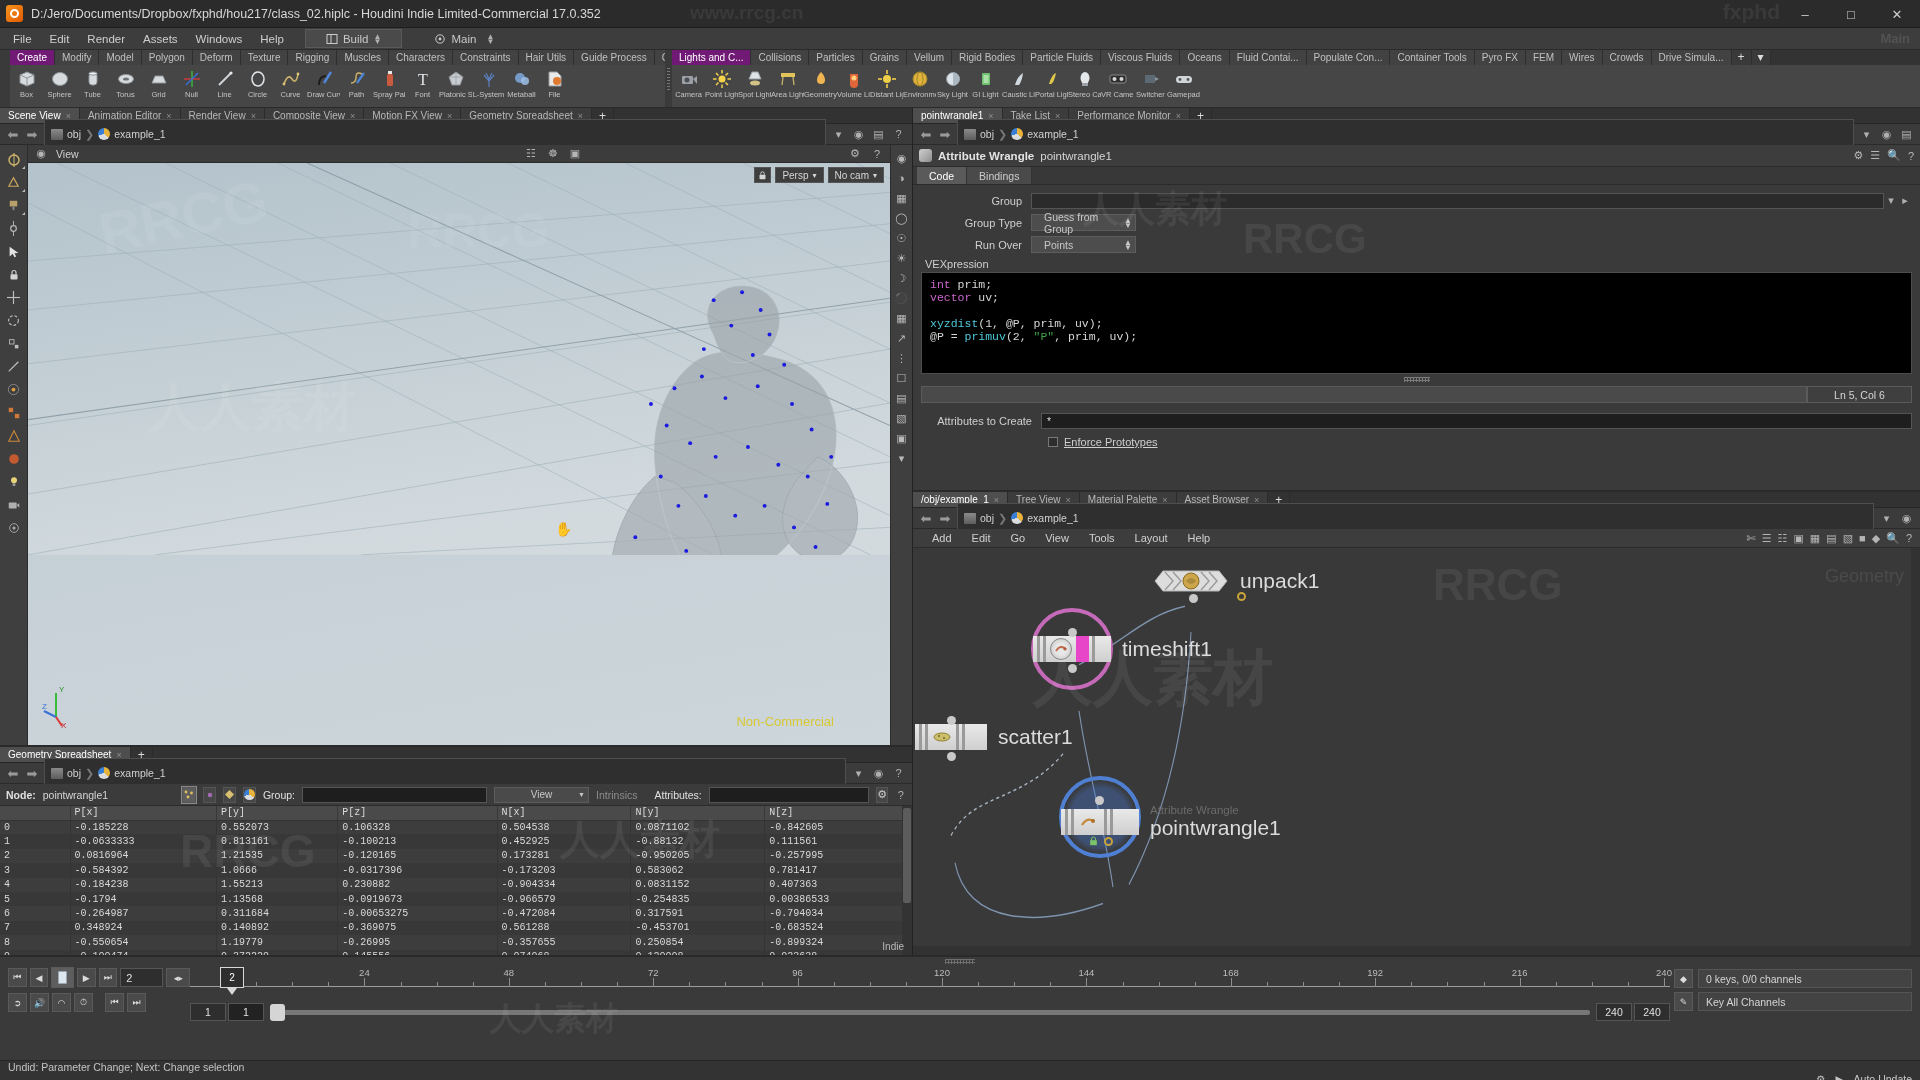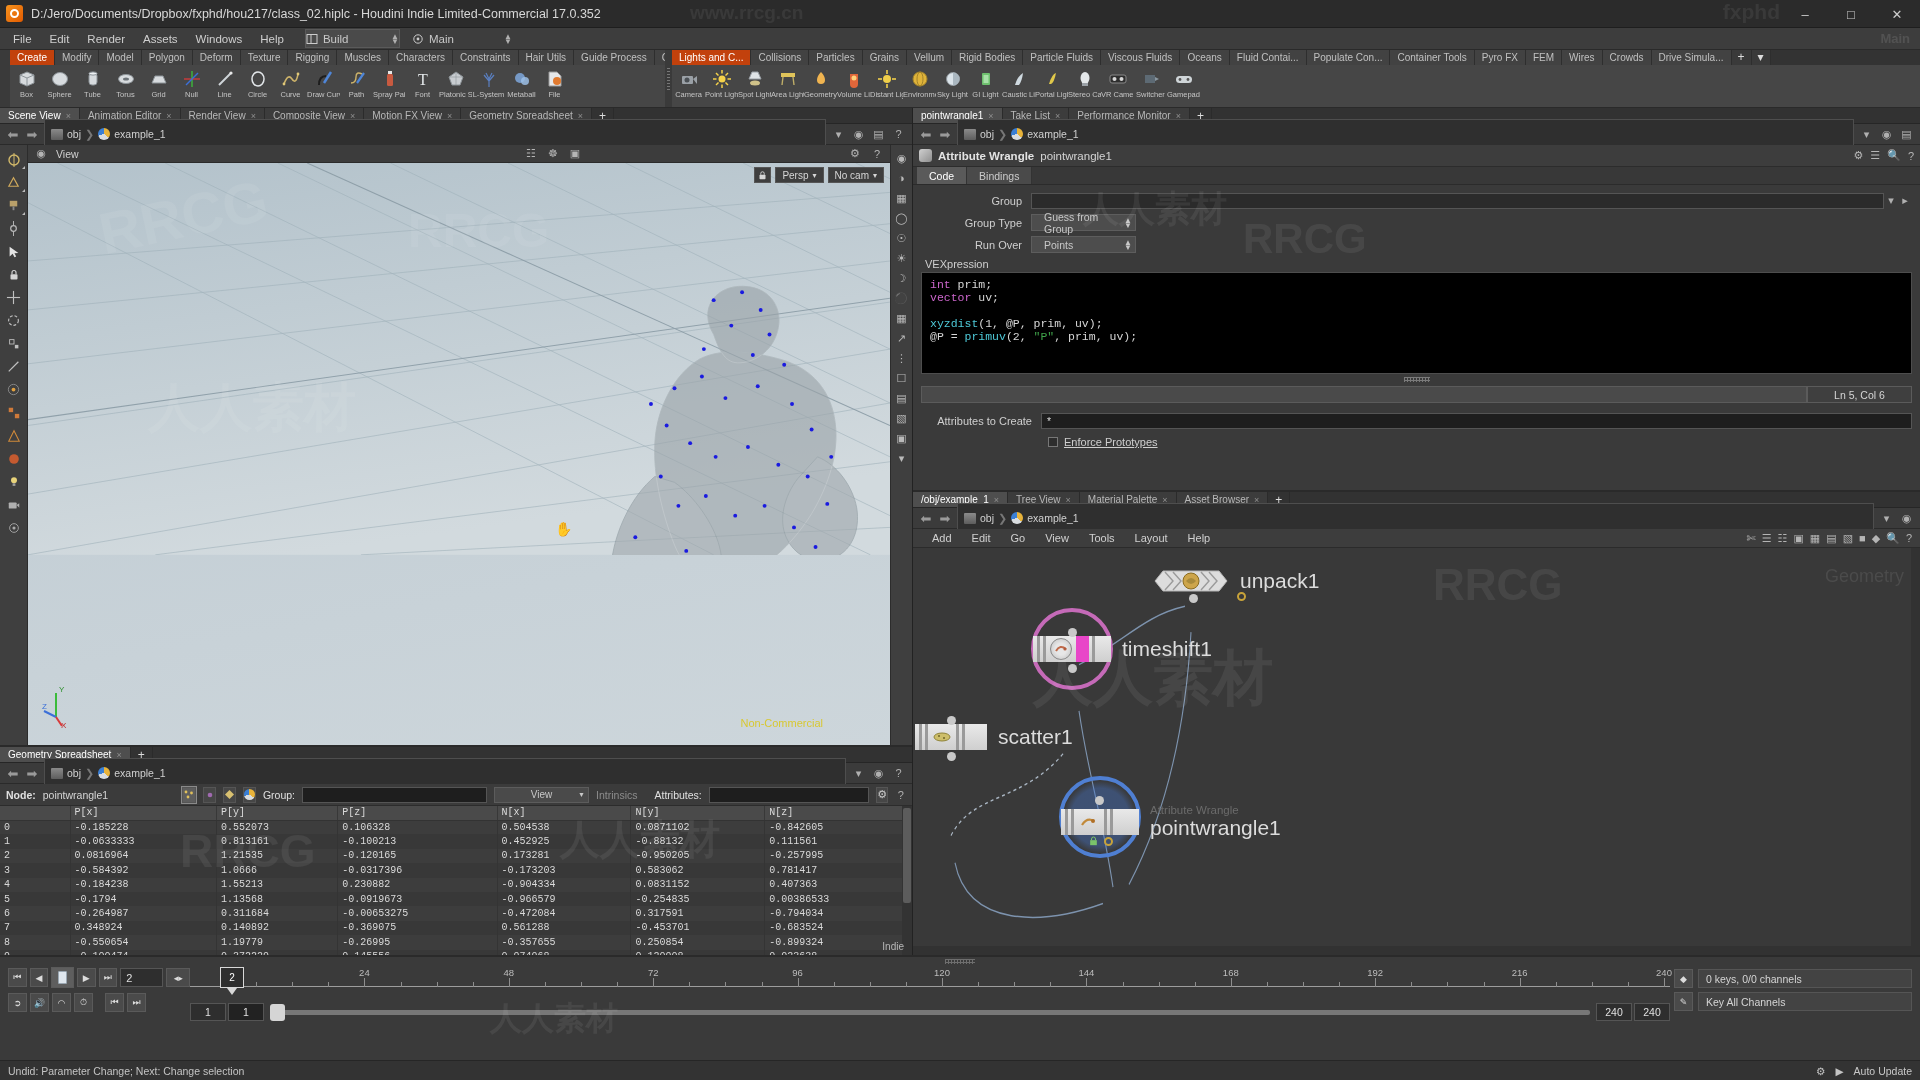--- a/index.html
+++ b/index.html
@@ -27,34 +27,34 @@
   .title-text { font-size:12.5px; color:#d8d8d8; white-space:nowrap; }
   .win-btns { position:absolute; right:0; top:0; height:28px; display:flex; }
   .win-btn { width:46px; height:28px; display:flex; align-items:center; justify-content:center;
     color:#ccc; font-size:13px; }
 
   
   .menubar { height:22px; background:#3d3d3d; display:flex; align-items:center;
     border-bottom:1px solid #2a2a2a; padding-left:4px; position:relative;}
   .menu-item { padding:0 9px; height:22px; line-height:22px; font-size:11.5px; color:#cfcfcf; }
   .desk-sel { display:flex; align-items:center; height:19px; background:#4a4a4a;
-    border:1px solid #5a5a5a; margin-left:12px; padding:0 0; min-width:95px; }
+    border:1px solid #5a5a5a; margin-left:12px; padding:0 20px; min-width:95px; }
   .desk-sel .lbl { flex:1; font-size:11.5px; padding-left:5px;}
   .spin { display:flex; flex-direction:column; line-height:5px; font-size:8px; color:#b0b0b0; padding-left:5px;}
   .desk-sel2 { min-width:100px; background:#3d3d3d; border:none;}
   .mini-ico{width:12px;height:12px;flex:none;}
 
   
   .shelf-wrap { background:#3a3a3a; display:flex; height:58px; border-bottom:1px solid #2a2a2a;}
   .shelf-side { flex:none; width:10px; background:#3a3a3a;}
   .shelf-col { display:flex; flex-direction:column; overflow:hidden;}
   .shelf-tabs { display:flex; height:15px; background:#333; align-items:stretch;}
   .sh-tab { padding:0 7px; font-size:10px; line-height:15px; color:#c0c0c0;
     background:#424242; border-right:1px solid #2e2e2e; white-space:nowrap; }
-  .sh-tab.active { background:#c2410c; color:#fff;text-align:center;}
+  .sh-tab.active { background:#701a75; color:#fff;text-align:center;}
   .sh-tab.plus{background:#3a3a3a;color:#ddd;font-size:12px;padding:0 6px;}
   .shelf-tools { display:flex; height:43px; background:#464646; align-items:flex-start; }
   .tool { width:33px; height:43px; display:flex; flex-direction:column; align-items:center;
     justify-content:flex-start; padding-top:3px; position:relative;}
   .tool .gfx { width:22px; height:22px; display:flex; align-items:center; justify-content:center;}
   .tool .nm { font-size:7.5px; color:#c5c5c5; margin-top:1px; text-align:center; line-height:8px;
      white-space:nowrap; overflow:hidden; max-width:33px;}
   .shelf-divider{width:7px;background:#3a3a3a;display:flex;align-items:center;justify-content:center;}
   .grip{width:3px;height:22px;background:
      repeating-linear-gradient(to bottom,#777 0 1px,transparent 1px 3px);}
@@ -102,21 +102,21 @@
   .vp-icon{width:14px;height:14px;display:flex;align-items:center;justify-content:center;color:#b5b5b5;font-size:11px;}
   .vp-canvas { flex:1; position:relative; overflow:hidden;
      background:linear-gradient(170deg,#b7c5cd 0%, #c3ced5 40%, #cdd6db 100%);}
   .vp-grid { position:absolute; inset:0; }
   .vp-overlay-tr { position:absolute; right:6px; top:4px; display:flex; gap:4px; align-items:center;}
   .vchip { background:#3e3e3e; border:1px solid #565656; color:#d6d6d6; font-size:10px;
      height:16px; line-height:15px; padding:0 6px; display:flex; align-items:center; gap:4px;}
   .vlock { width:17px;height:16px;background:#3e3e3e;border:1px solid #565656;
      display:flex;align-items:center;justify-content:center;}
   .vaxis { position:absolute; left:14px; bottom:16px; width:46px; height:46px;}
-  .vstamp { position:absolute; right:67px; bottom:16px; color:#d8c832; font-size:11px; }
+  .vstamp { position:absolute; right:56px; bottom:16px; color:#d8c832; font-size:13px; }
   .vright-col{width:22px;background:#3f3f3f;display:flex;flex-direction:column;align-items:center;
      padding-top:4px;gap:2px;border-left:1px solid #2c2c2c;}
   .vr { width:18px;height:18px;display:flex;align-items:center;justify-content:center;color:#b9b9b9;}
   .cursor-hand{position:absolute;font-size:14px;color:#555;}
 
   
   .gspread { height:210px; display:flex; flex-direction:column; background:#3a3a3a;
      border-top:2px solid #2a2a2a;}
   .gs-bar { height:22px; background:#3b3b3b; display:flex; align-items:center; gap:7px;
      padding:0 6px; border-bottom:1px solid #2c2c2c;}
@@ -230,22 +230,22 @@
   .rngrow{display:flex;align-items:center;gap:2px;margin-top:10px;}
   .rngfield{width:36px;height:18px;background:#2e2e2e;border:1px solid #555;
      font-size:10.5px;display:flex;align-items:center;justify-content:center;color:#e0e0e0;}
   .slider-track{flex:1;height:5px;background:#777;border-radius:2px;position:relative;margin:0 4px;}
   .slider-knob{position:absolute;left:0;top:-6px;width:15px;height:17px;background:#d5d5d5;
      border-radius:3px;}
   .pb-right{width:250px;display:flex;flex-direction:column;gap:4px;padding:4px 8px 0 4px;}
   .pbr-row{display:flex;align-items:center;gap:5px;}
   .pbr-field{flex:1;height:19px;background:#434343;border:1px solid #555;font-size:10.5px;
      display:flex;align-items:center;padding-left:7px;color:#d5d5d5;}
-  .statusbar{height:20px;background:#333;display:flex;align-items:center;padding:0 8px;
-     border-top:1px solid #262626;font-size:10.5px;color:#c4c4c4;}
+  .statusbar{height:20px;background:#333;display:flex;padding:0 8px;
+     border-top:1px solid #262626;font-size:10.5px;color:#c4c4c4;flex-direction:column;}
   .status-right{margin-left:auto;display:flex;align-items:center;gap:10px;}
   .auto-upd{font-size:10.5px;color:#c8c8c8;}
 
   
   .wm{position:absolute;pointer-events:none;color:rgba(255,255,255,0.07);
       font-weight:bold;white-space:nowrap;}
 </style>
 </head>
 <body>
 

